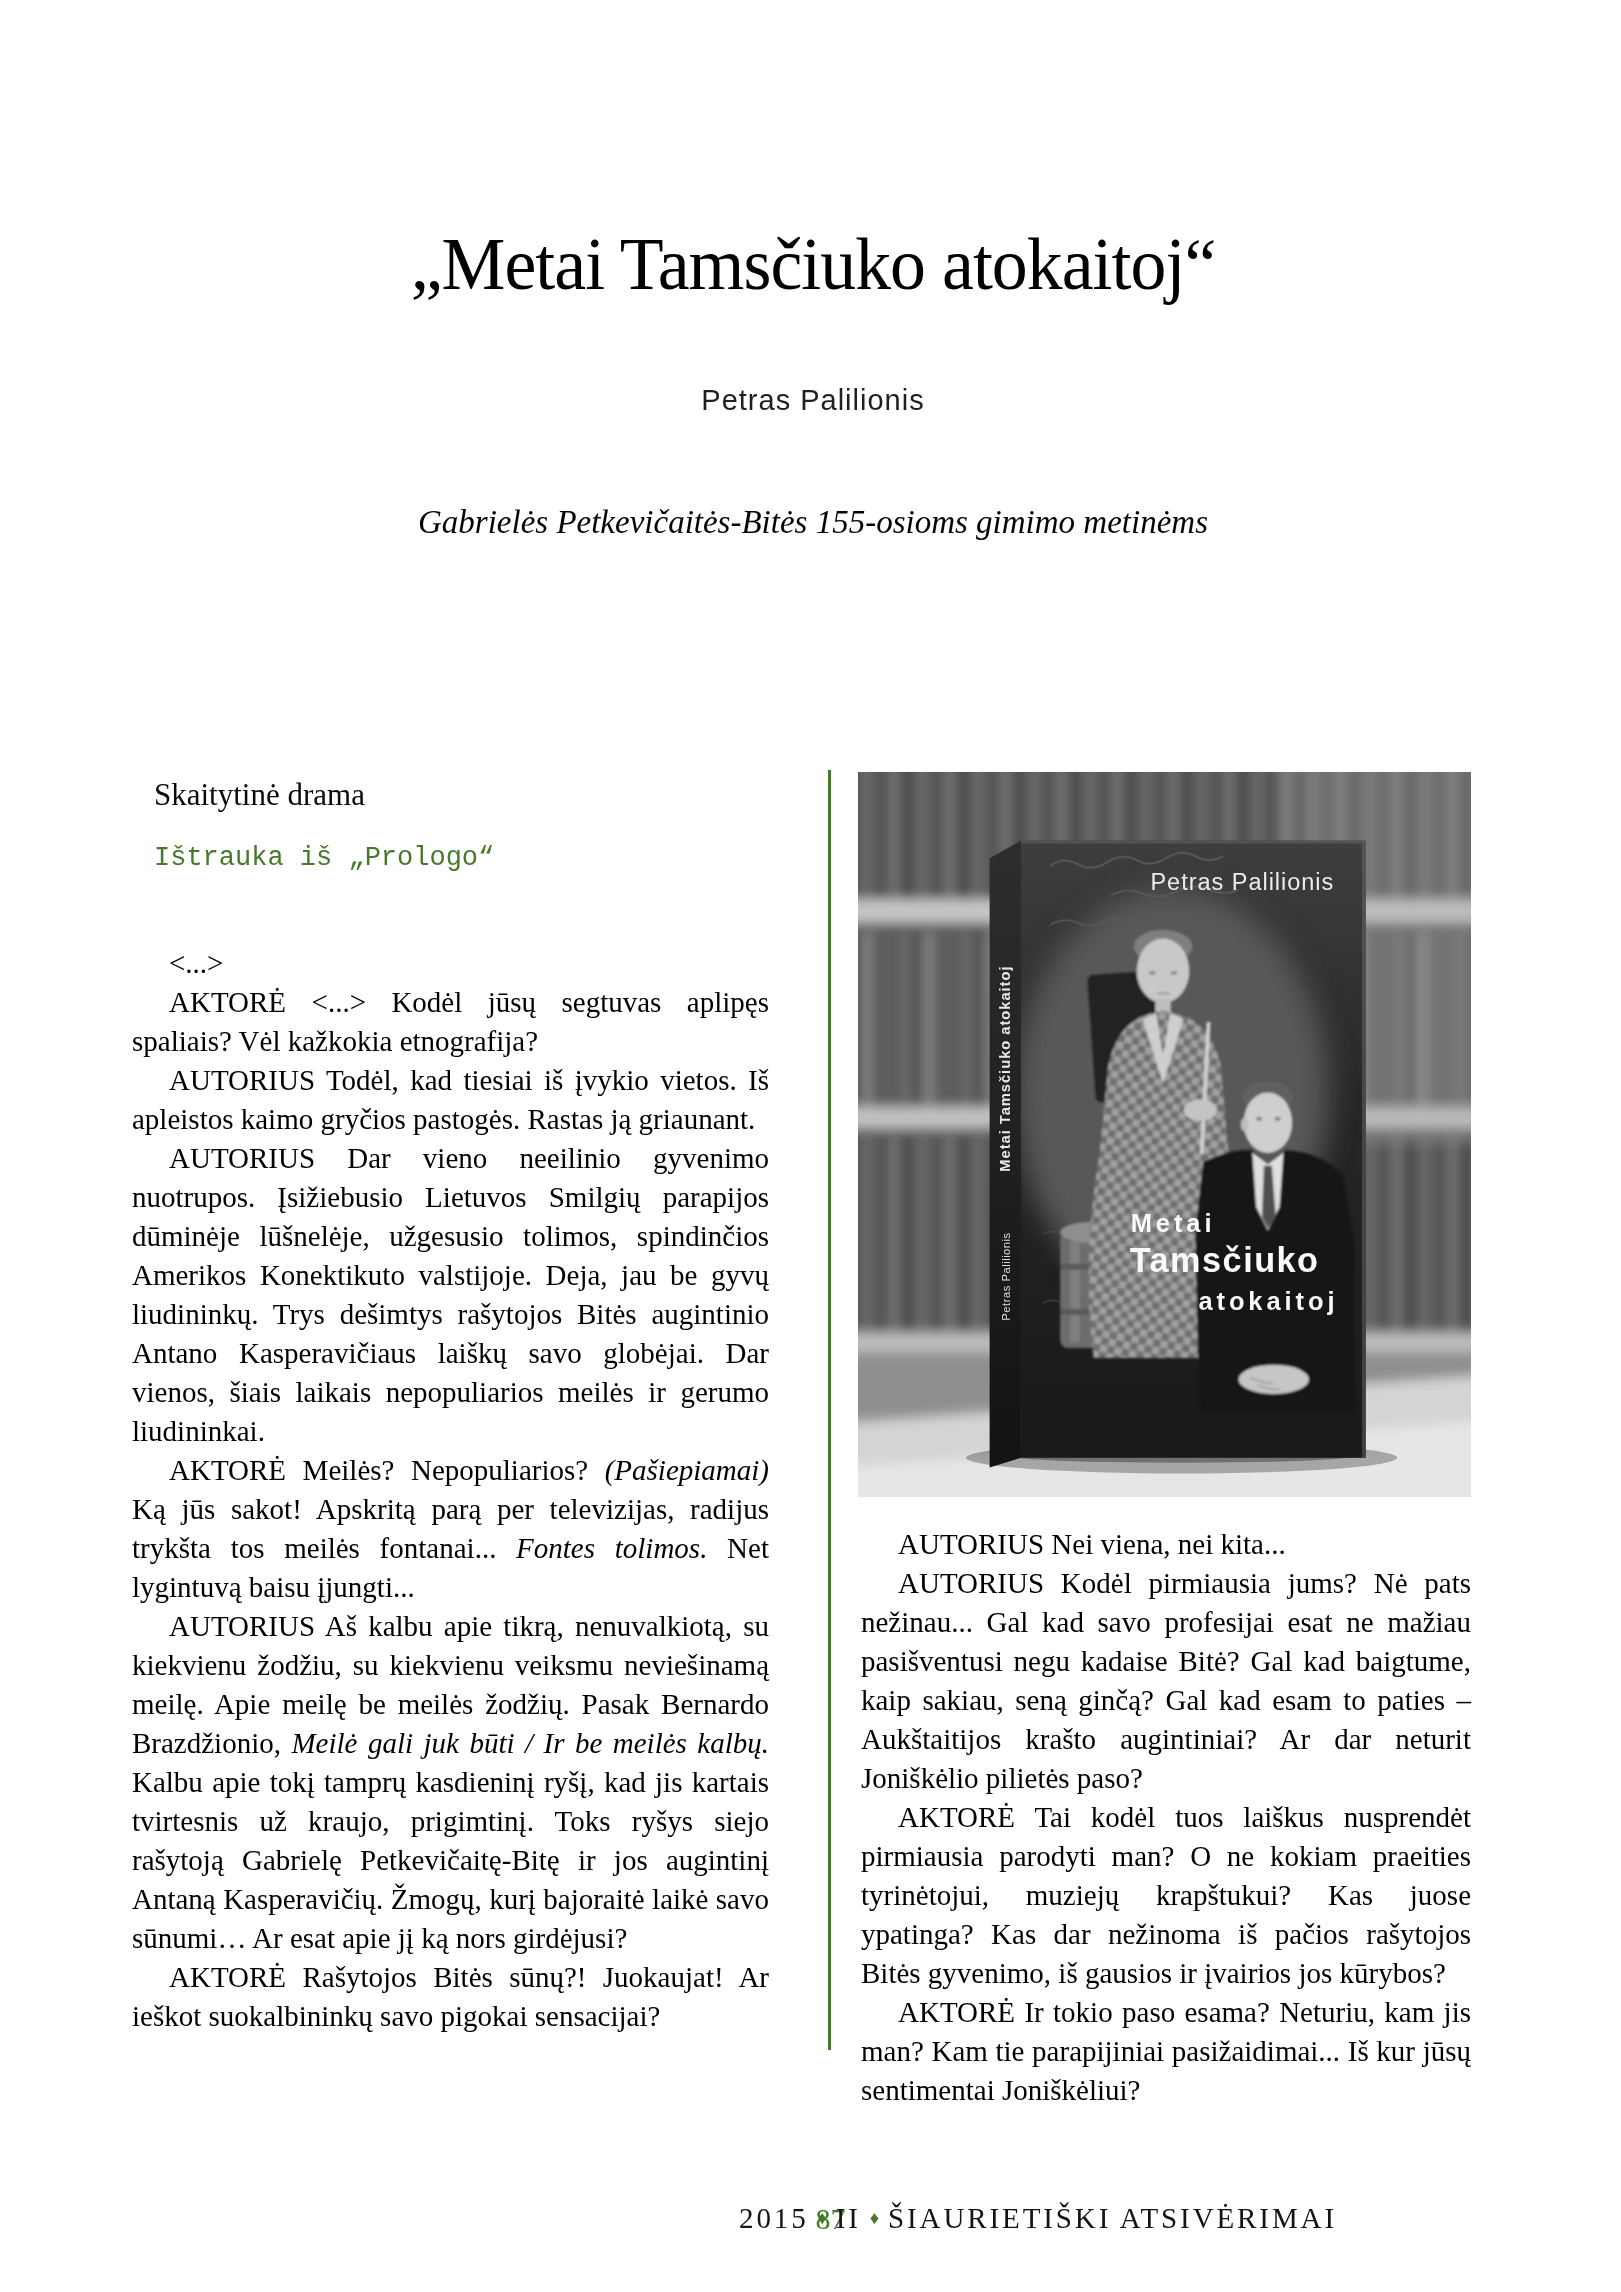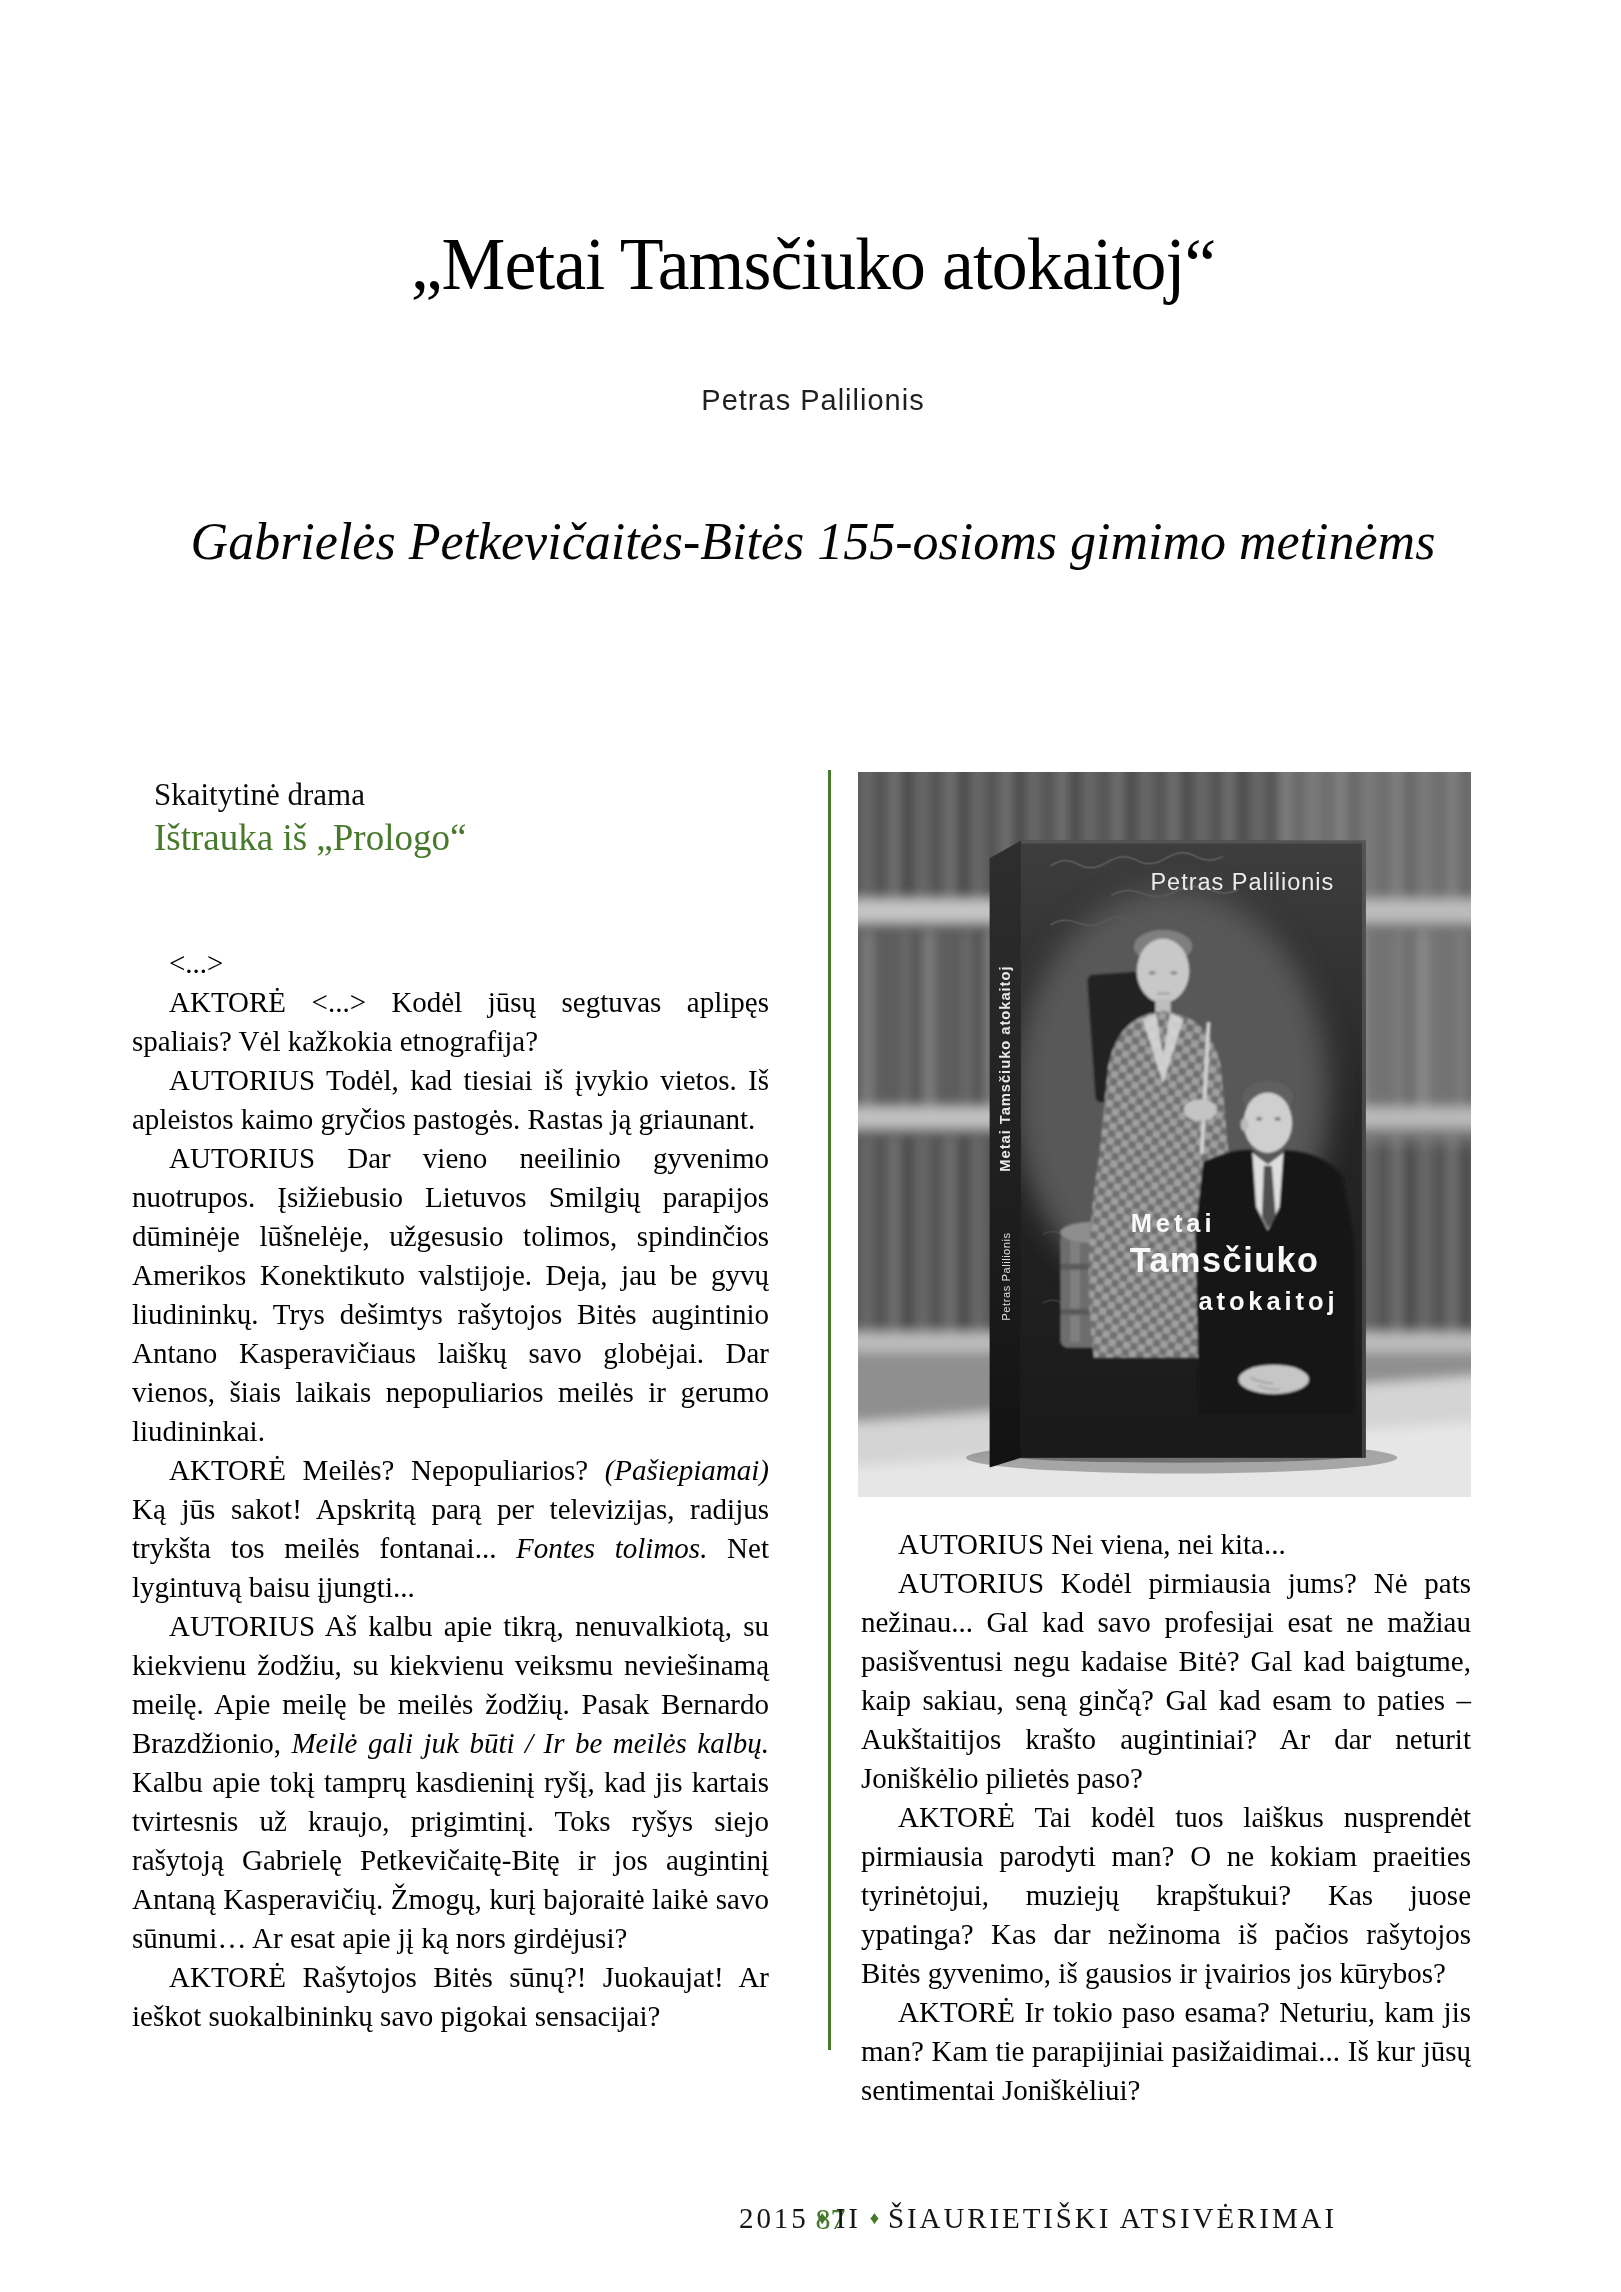--- a/index.html
+++ b/index.html
@@ -19,29 +19,29 @@
     white-space:nowrap;
   }
   .page-author{
     position:absolute;left:132px;top:384px;width:1362px;
     text-align:center;
     font-family:"Liberation Sans", sans-serif;
     font-size:29px;color:#1f1f1f;letter-spacing:1px;
   }
   .dedication{
     position:absolute;left:132px;top:504px;width:1362px;
-    text-align:center;font-style:italic;font-size:52px;color:#050505;margin-top:8px;
+    text-align:center;font-style:italic;font-size:33px;color:#050505;
   }
   .genre{
     position:absolute;left:154px;top:777px;
     font-size:31px;color:#0a0a0a;
   }
   .section-heading{
-    position:absolute;left:154px;top:816px;
-    font-size:37px;color:#46792b;
+    position:absolute;left:154px;top:843px;
+    font-size:27px;color:#46792b;font-family:Liberation Mono, monospace;
   }
   .column{
     position:absolute;
     text-align:justify;
     font-size:29px;line-height:39px;
   }
   .column p{margin:0;text-indent:37px;}
   .column i{font-style:italic;}
   #left-col{left:132px;top:944px;width:637px;}
   #right-col{left:861px;top:1525px;width:610px;}

